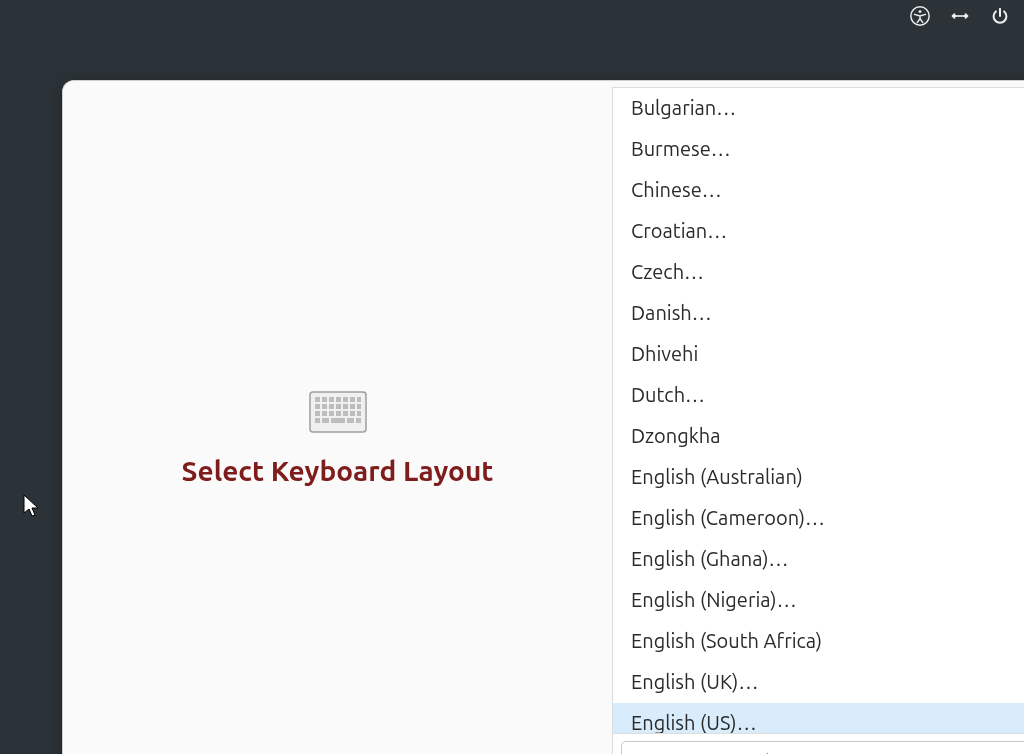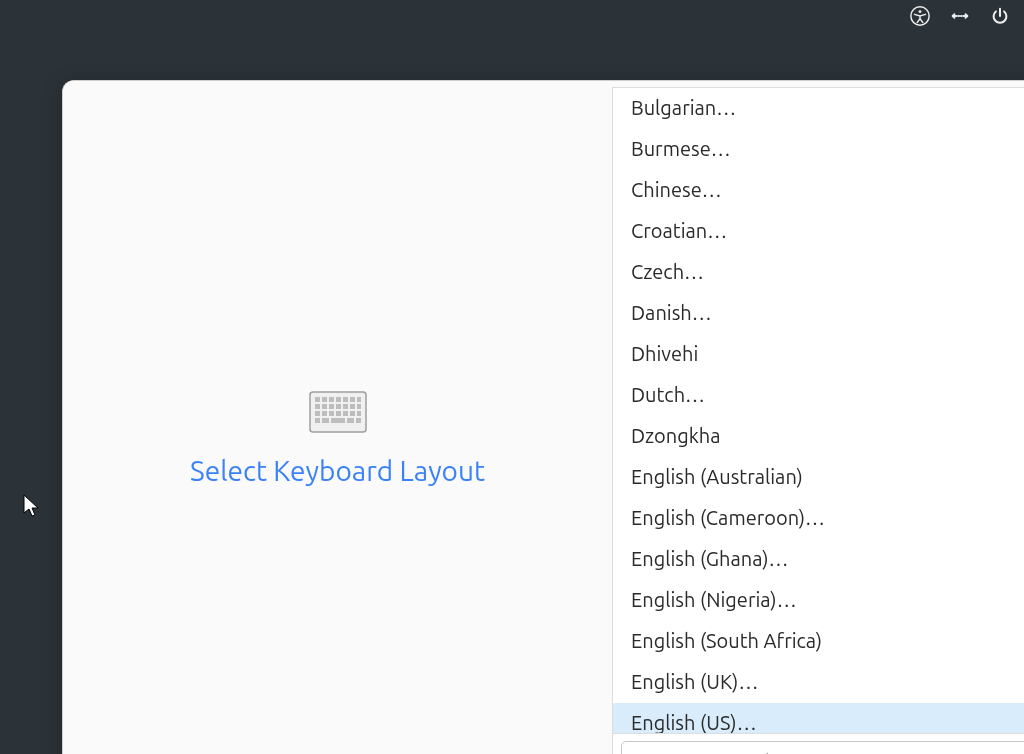--- a/index.html
+++ b/index.html
@@ -71,22 +71,22 @@
     .keyboard-icon-wrap {
       margin-bottom: 22px;
     }
     
     .keyboard-icon-wrap svg {
       display: block;
     }
     
     .title {
       font-size: 28px;
-      font-weight: 400;
-      color: #3b82f6;
+      font-weight: 700;
+      color: #7f1d1d;
     }
     
     .right-pane {
       flex: 1;
       background: #ffffff;
       border-left: 1px solid #dddddd;
       border-top: 1px solid #dddddd;
       display: flex;
       flex-direction: column;
       margin-top: 6px;

